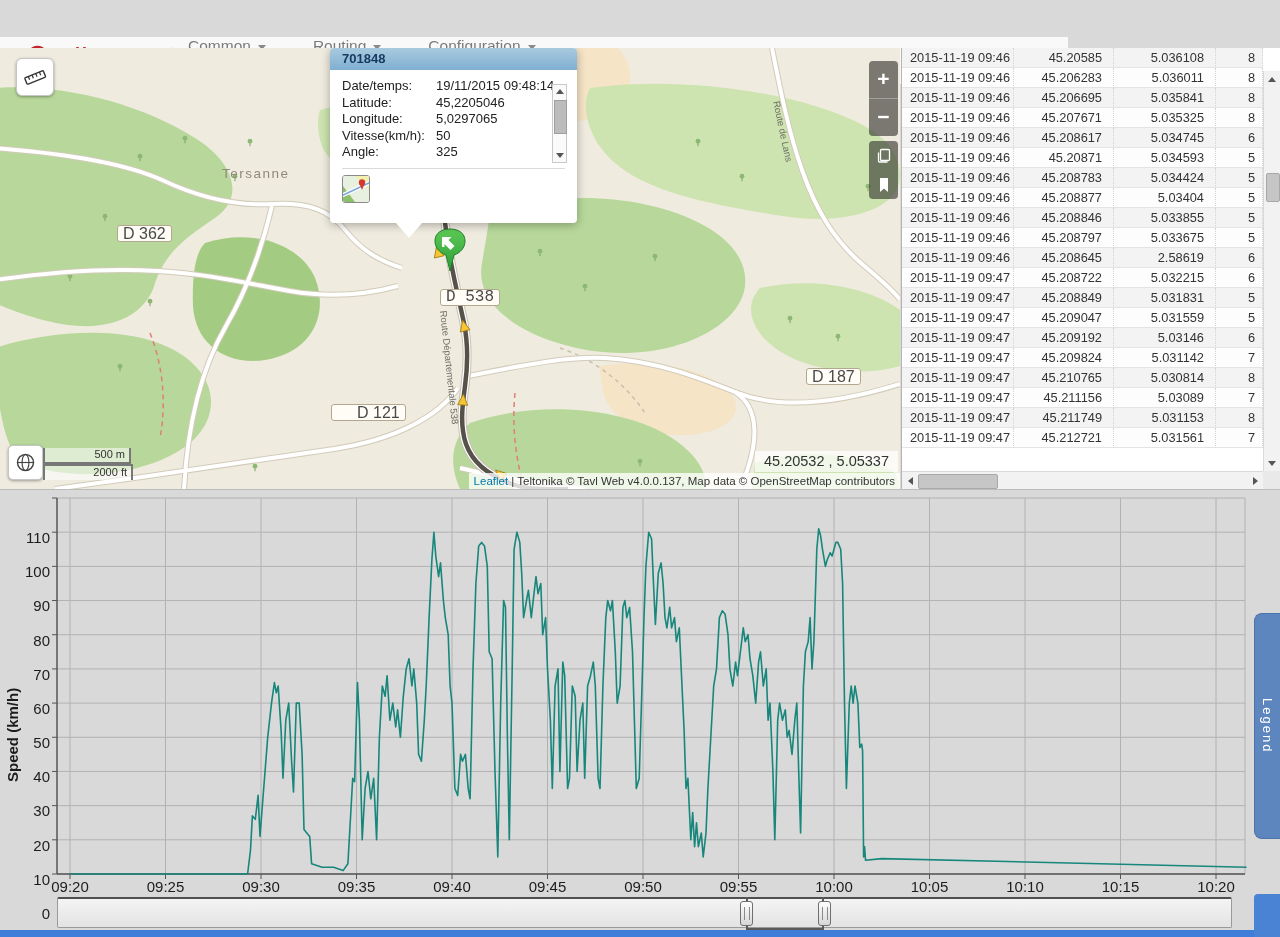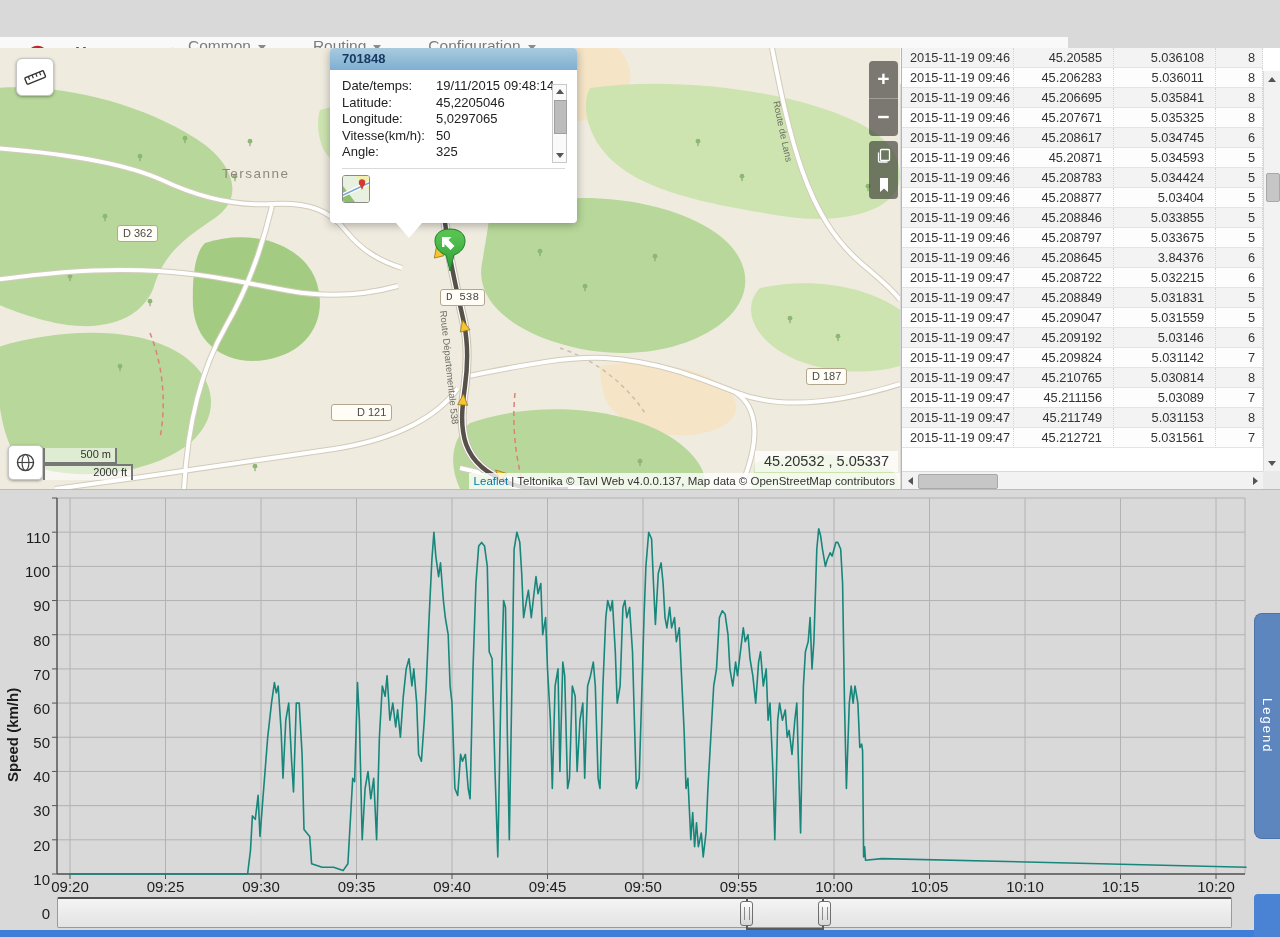--- a/index.html
+++ b/index.html
@@ -15,21 +15,21 @@
   #navmenu{position:absolute;left:188px;top:0;height:48px;display:flex;align-items:flex-start;gap:47px;}
   .nav-item{color:#7b7b7b;font-size:15.5px;cursor:pointer;display:flex;align-items:center;}
   .caret{width:0;height:0;border-left:4px solid transparent;border-right:4px solid transparent;
          border-top:5px solid #8a8a8a;margin-left:7px;margin-top:2px;}
   #logout{position:absolute;right:14px;top:0;line-height:48px;color:#9a9a9a;font-size:15.5px;cursor:pointer;}
 
   
   #map{position:absolute;top:48px;left:0;width:900px;height:441px;overflow:hidden;background:#f0ebdf;}
   #map-svg{position:absolute;top:0;left:0;}
   .chip{position:absolute;background:#fffdf6;border:1px solid #b3a88f;border-radius:3px;
-        font-size:11px;color:#4a4a4a;padding:0 5px;line-height:15px;white-space:nowrap;}
+        font-size:16px;color:#4a4a4a;padding:0 5px;line-height:15px;white-space:nowrap;}
   #town-label{position:absolute;left:222px;top:118px;font-size:13.5px;color:#8f897c;letter-spacing:1.5px;}
   .street-name{position:absolute;font-size:9.5px;color:#6e6e64;white-space:nowrap;transform-origin:left top;}
   #street-lans{left:782px;top:52px;transform:rotate(78deg);}
   #street-d538{left:449px;top:262px;transform:rotate(84deg);}
 
   .map-btn{position:absolute;background:#fff;border:1px solid #c6c6c6;border-radius:6px;
            box-shadow:0 1px 3px rgba(0,0,0,.35);display:flex;align-items:center;justify-content:center;cursor:pointer;}
   #ruler-btn{left:16px;top:10px;width:36px;height:36px;}
   #globe-btn{left:8px;top:397px;width:33px;height:33px;border-radius:5px;}
 
@@ -38,21 +38,21 @@
   .zbtn{height:37px;line-height:36px;text-align:center;color:#fff;font-size:21px;font-weight:bold;cursor:pointer;}
   .zbtn:first-child{border-bottom:1px solid rgba(255,255,255,.3);}
   #toolbox{position:absolute;left:869px;top:93px;width:29px;background:rgba(50,50,45,.62);
            border-radius:4px;overflow:hidden;}
   .tbtn{height:29px;display:flex;align-items:center;justify-content:center;cursor:pointer;}
 
   #scale-ctl{position:absolute;left:43px;top:400px;font-size:11px;color:#333;}
   .scale-line{background:rgba(255,255,255,.55);border:2px solid #777;border-top:none;
               box-sizing:border-box;height:16px;line-height:12px;padding:0 4px;text-align:right;}
   .scale-line.second{border-top:2px solid #777;border-bottom:none;}
-  #scale-m{width:74px;}
+  #scale-m{width:88px;}
   #scale-ft{width:90px;}
 
   #coords-box{position:absolute;right:2px;bottom:17px;height:21px;line-height:21px;background:rgba(255,255,255,.72);
               padding:0 9px;font-size:14.5px;color:#333;}
   #attribution{position:absolute;right:0;bottom:0;height:16px;line-height:16px;background:rgba(255,255,255,.78);
                padding:0 5px;font-size:11.5px;color:#333;white-space:nowrap;}
   #attribution a{color:#0078A8;text-decoration:none;cursor:pointer;margin-top:46px;}
 
   
   #popup{position:absolute;left:330px;top:0;width:247px;height:175px;background:#fff;border-radius:4px;
@@ -411,21 +411,21 @@
         </div>
         <div class="trow even">
           <div class="tcell c0">2015-11-19 09:46</div>
           <div class="tcell c1">45.208797</div>
           <div class="tcell c2">5.033675</div>
           <div class="tcell c3">5</div>
         </div>
         <div class="trow odd">
           <div class="tcell c0">2015-11-19 09:46</div>
           <div class="tcell c1">45.208645</div>
-          <div class="tcell c2">3.84376</div>
+          <div class="tcell c2">2.58619</div>
           <div class="tcell c3">6</div>
         </div>
         <div class="trow even">
           <div class="tcell c0">2015-11-19 09:47</div>
           <div class="tcell c1">45.208722</div>
           <div class="tcell c2">5.032215</div>
           <div class="tcell c3">6</div>
         </div>
         <div class="trow odd">
           <div class="tcell c0">2015-11-19 09:47</div>

